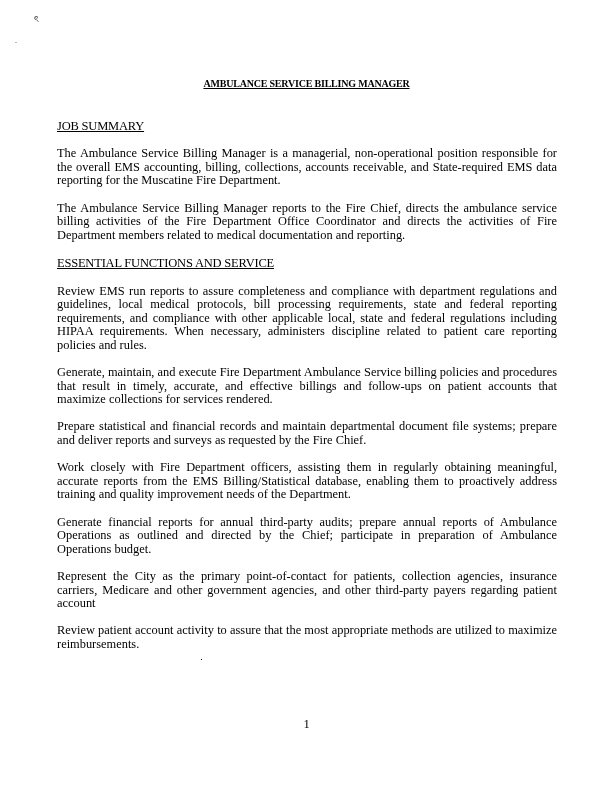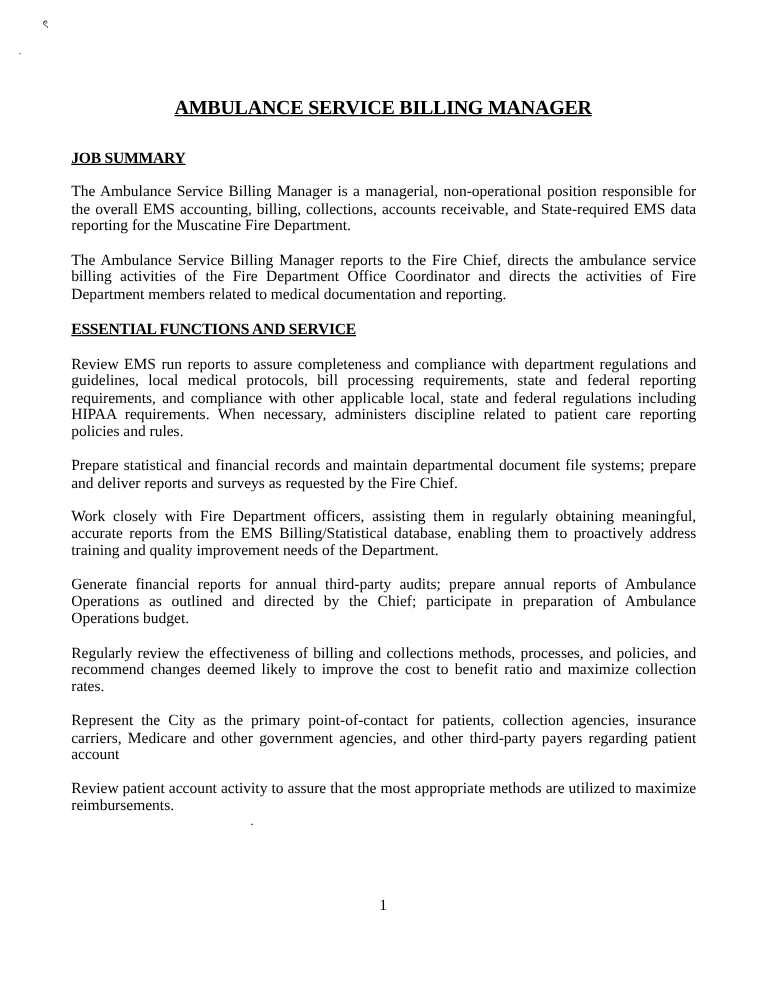--- a/index.html
+++ b/index.html
@@ -6,29 +6,29 @@
   body {
     width: 613px; height: 800px; position: relative; overflow: hidden;
     font-family: "Liberation Serif", "DejaVu Serif", serif;
     color: #000;
   }
   .mark { position: absolute; font-size: 9px; line-height: 9px; color: #000; }
   .mark-a { left: 34px; top: 15px; }
   .mark-b { left: 15px; top: 36px; font-size: 8px; }
   .title {
     position: absolute; left: 0; width: 613px; top: 78px;
-    text-align: center; font-weight: bold; font-size: 16px;
+    text-align: center; font-weight: bold; font-size: 10px;
     text-decoration: underline; letter-spacing: -0.2px;
   }
   .content {
     position: absolute; left: 57px; top: 120px; width: 500px;
     font-size: 12.4px; line-height: 13.6px;
   }
   .heading {
-    font-weight: bold; text-decoration: underline; margin: 0 0 13.6px 0;
+    font-weight: normal; text-decoration: underline; margin: 0 0 13.6px 0;
     font-size: 12.5px; letter-spacing: -0.2px;
   }
   .para {
     margin: 0 0 13.6px 0; text-align: justify; text-justify: inter-word;
   }
   .s1 { margin-bottom: 15px; }
   .page-num {
     position: absolute; left: 0; width: 613px; top: 717px;
     text-align: center; font-size: 12.5px;
   }
@@ -44,24 +44,24 @@
 
 <div class="content">
   <div>
     <div class="heading">JOB SUMMARY</div>
     <p class="para">The Ambulance Service Billing Manager is a managerial, non-operational position responsible for the overall EMS accounting, billing, collections, accounts receivable, and State-required EMS data reporting for the Muscatine Fire Department.</p>
     <p class="para s1">The Ambulance Service Billing Manager reports to the Fire Chief, directs the ambulance service billing activities of the Fire Department Office Coordinator and directs the activities of Fire Department members related to medical documentation and reporting.</p>
   </div>
   <div>
     <div class="heading">ESSENTIAL FUNCTIONS AND SERVICE</div>
     <p class="para">Review EMS run reports to assure completeness and compliance with department regulations and guidelines, local medical protocols, bill processing requirements, state and federal reporting requirements, and compliance with other applicable local, state and federal regulations including HIPAA requirements. When necessary, administers discipline related to patient care reporting policies and rules.</p>
+    <p class="para">Generate, maintain, and execute Fire Department Ambulance Service billing policies and procedures that result in timely, accurate, and effective billings and follow-ups on patient accounts that maximize collections for services rendered.</p>
     <p class="para">Prepare statistical and financial records and maintain departmental document file systems; prepare and deliver reports and surveys as requested by the Fire Chief.</p>
     <p class="para">Work closely with Fire Department officers, assisting them in regularly obtaining meaningful, accurate reports from the EMS Billing/Statistical database, enabling them to proactively address training and quality improvement needs of the Department.</p>
     <p class="para">Generate financial reports for annual third-party audits; prepare annual reports of Ambulance Operations as outlined and directed by the Chief; participate in preparation of Ambulance Operations budget.</p>
-    <p class="para">Regularly review the effectiveness of billing and collections methods, processes, and policies, and recommend changes deemed likely to improve the cost to benefit ratio and maximize collection rates.</p>
     <p class="para" style="text-align-last: justify;">Represent the City as the primary point-of-contact for patients, collection agencies, insurance carriers, Medicare and other government agencies, and other third-party payers regarding patient account</p>
     <p class="para">Review patient account activity to assure that the most appropriate methods are utilized to maximize reimbursements.</p>
   </div>
 </div>
 
 <div class="speck"></div>
 
 <div class="page-num">1</div>
 
 </body></html>

